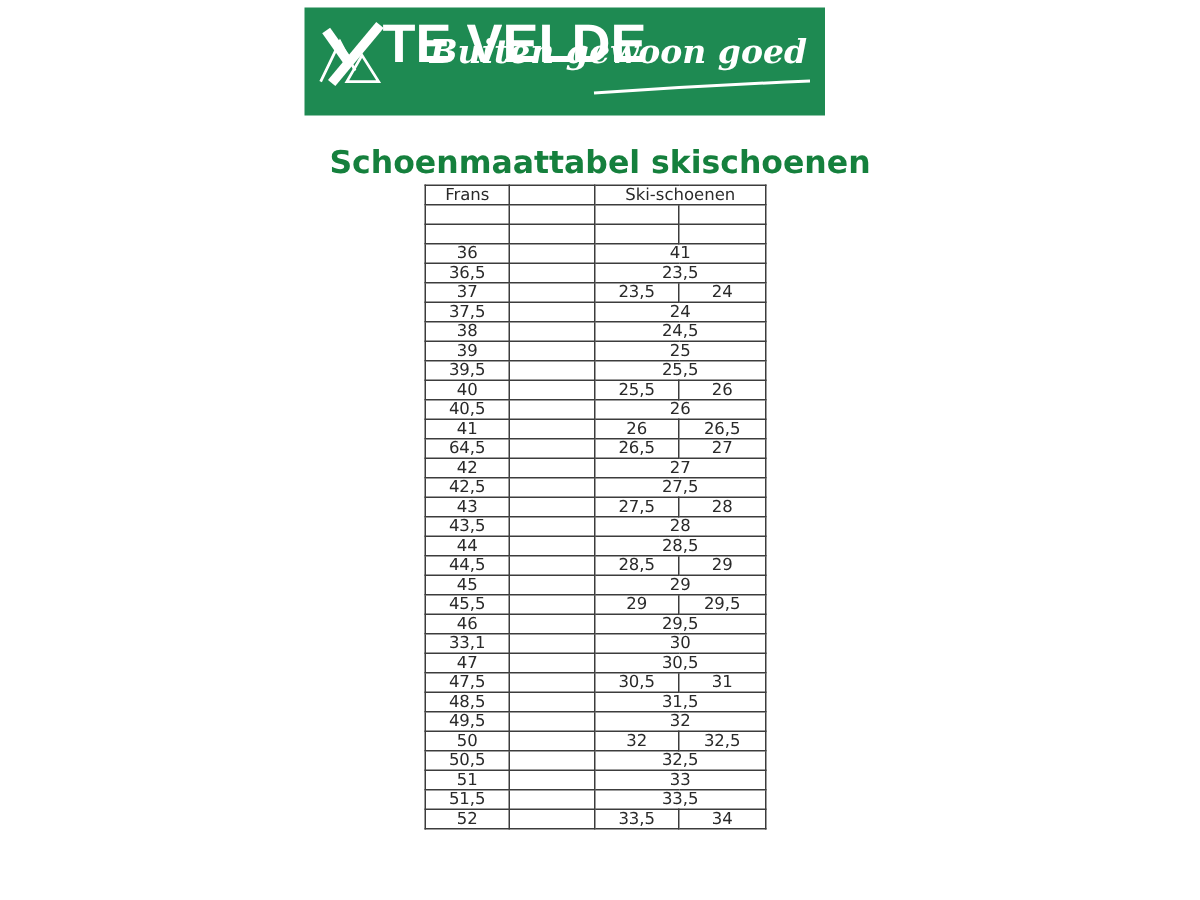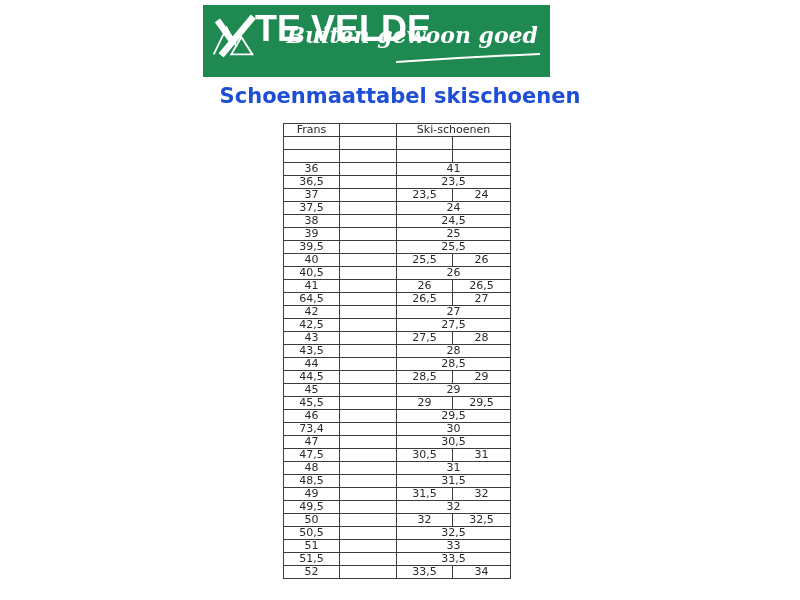--- a/index.html
+++ b/index.html
@@ -54,28 +54,28 @@
   }
   .swoosh {
     position:absolute;
     right:8px; top:47px;
     width:148px; height:12px;
   }
 
   
   .page-title {
     position:absolute;
-    left:0; top:84px;
+    left:0; top:96px;
     width:800px;
     margin:0;
     text-align:center;
     font-family:"DejaVu Sans", sans-serif;
     font-size:21px;
     font-weight:bold;
-    color:#1d4ed8;
+    color:#15803d;
   }
 
   
   .size-table {
     position:absolute;
     left:283px; top:123px;
     border-collapse:collapse;
     table-layout:fixed;
   }
   .size-table th, .size-table td {
@@ -238,50 +238,39 @@
         <td></td>
         <td>29</td>
         <td>29,5</td>
       </tr>
       <tr>
         <td>46</td>
         <td></td>
         <td colspan="2">29,5</td>
       </tr>
       <tr>
-        <td>73,4</td>
+        <td>33,1</td>
         <td></td>
         <td colspan="2">30</td>
       </tr>
       <tr>
         <td>47</td>
         <td></td>
         <td colspan="2">30,5</td>
       </tr>
       <tr>
         <td>47,5</td>
         <td></td>
         <td>30,5</td>
         <td>31</td>
       </tr>
       <tr>
-        <td>48</td>
-        <td></td>
-        <td colspan="2">31</td>
-      </tr>
-      <tr>
         <td>48,5</td>
         <td></td>
         <td colspan="2">31,5</td>
-      </tr>
-      <tr>
-        <td>49</td>
-        <td></td>
-        <td>31,5</td>
-        <td>32</td>
       </tr>
       <tr>
         <td>49,5</td>
         <td></td>
         <td colspan="2">32</td>
       </tr>
       <tr>
         <td>50</td>
         <td></td>
         <td>32</td>

